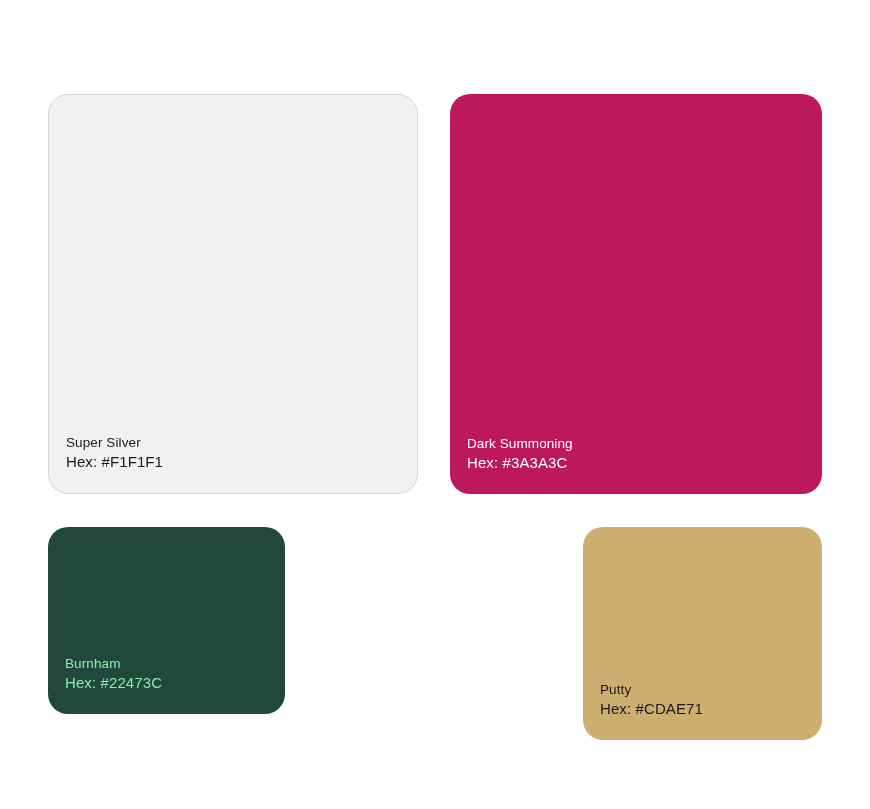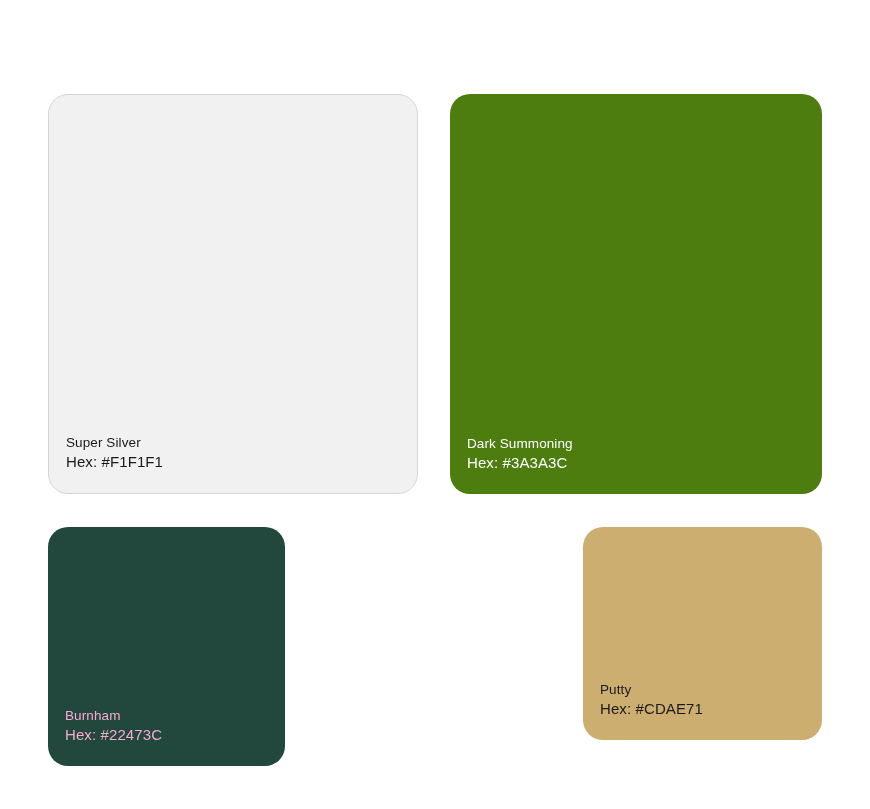--- a/index.html
+++ b/index.html
@@ -57,28 +57,28 @@
 
 <div id="palette-board" style="background: rgb(255, 255, 255);">
 
   <div class="swatch-card" style="left: 48px; top: 70px; width: 370px; height: 400px; background: rgb(241, 241, 241); color: rgb(26, 26, 26); border: 1px solid rgb(214, 214, 214);">
     <div class="swatch-label">
       <span class="swatch-name">Super Silver</span>
       <span class="swatch-hex">Hex: #F1F1F1</span>
     </div>
   </div>
 
-  <div class="swatch-card" style="left: 450px; top: 70px; width: 372px; height: 400px; background: #4d7c0f; color: rgb(255, 255, 255);">
+  <div class="swatch-card" style="left: 450px; top: 70px; width: 372px; height: 400px; background: #be185d; color: rgb(255, 255, 255);">
     <div class="swatch-label">
       <span class="swatch-name">Dark Summoning</span>
       <span class="swatch-hex">Hex: #3A3A3C</span>
     </div>
   </div>
 
-  <div class="swatch-card" style="left: 48px; top: 503px; width: 237px; height: 239px; background: rgb(34, 71, 60); color: #f9a8d4;">
+  <div class="swatch-card" style="left: 48px; top: 503px; width: 237px; height: 187px; background: rgb(34, 71, 60); color: #86efac;">
     <div class="swatch-label">
       <span class="swatch-name">Burnham</span>
       <span class="swatch-hex">Hex: #22473C</span>
     </div>
   </div>
 
 
   <div class="swatch-card" style="left: 583px; top: 503px; width: 239px; height: 213px; background: rgb(205, 174, 113); color: rgb(26, 26, 26);">
     <div class="swatch-label">
       <span class="swatch-name">Putty</span>

